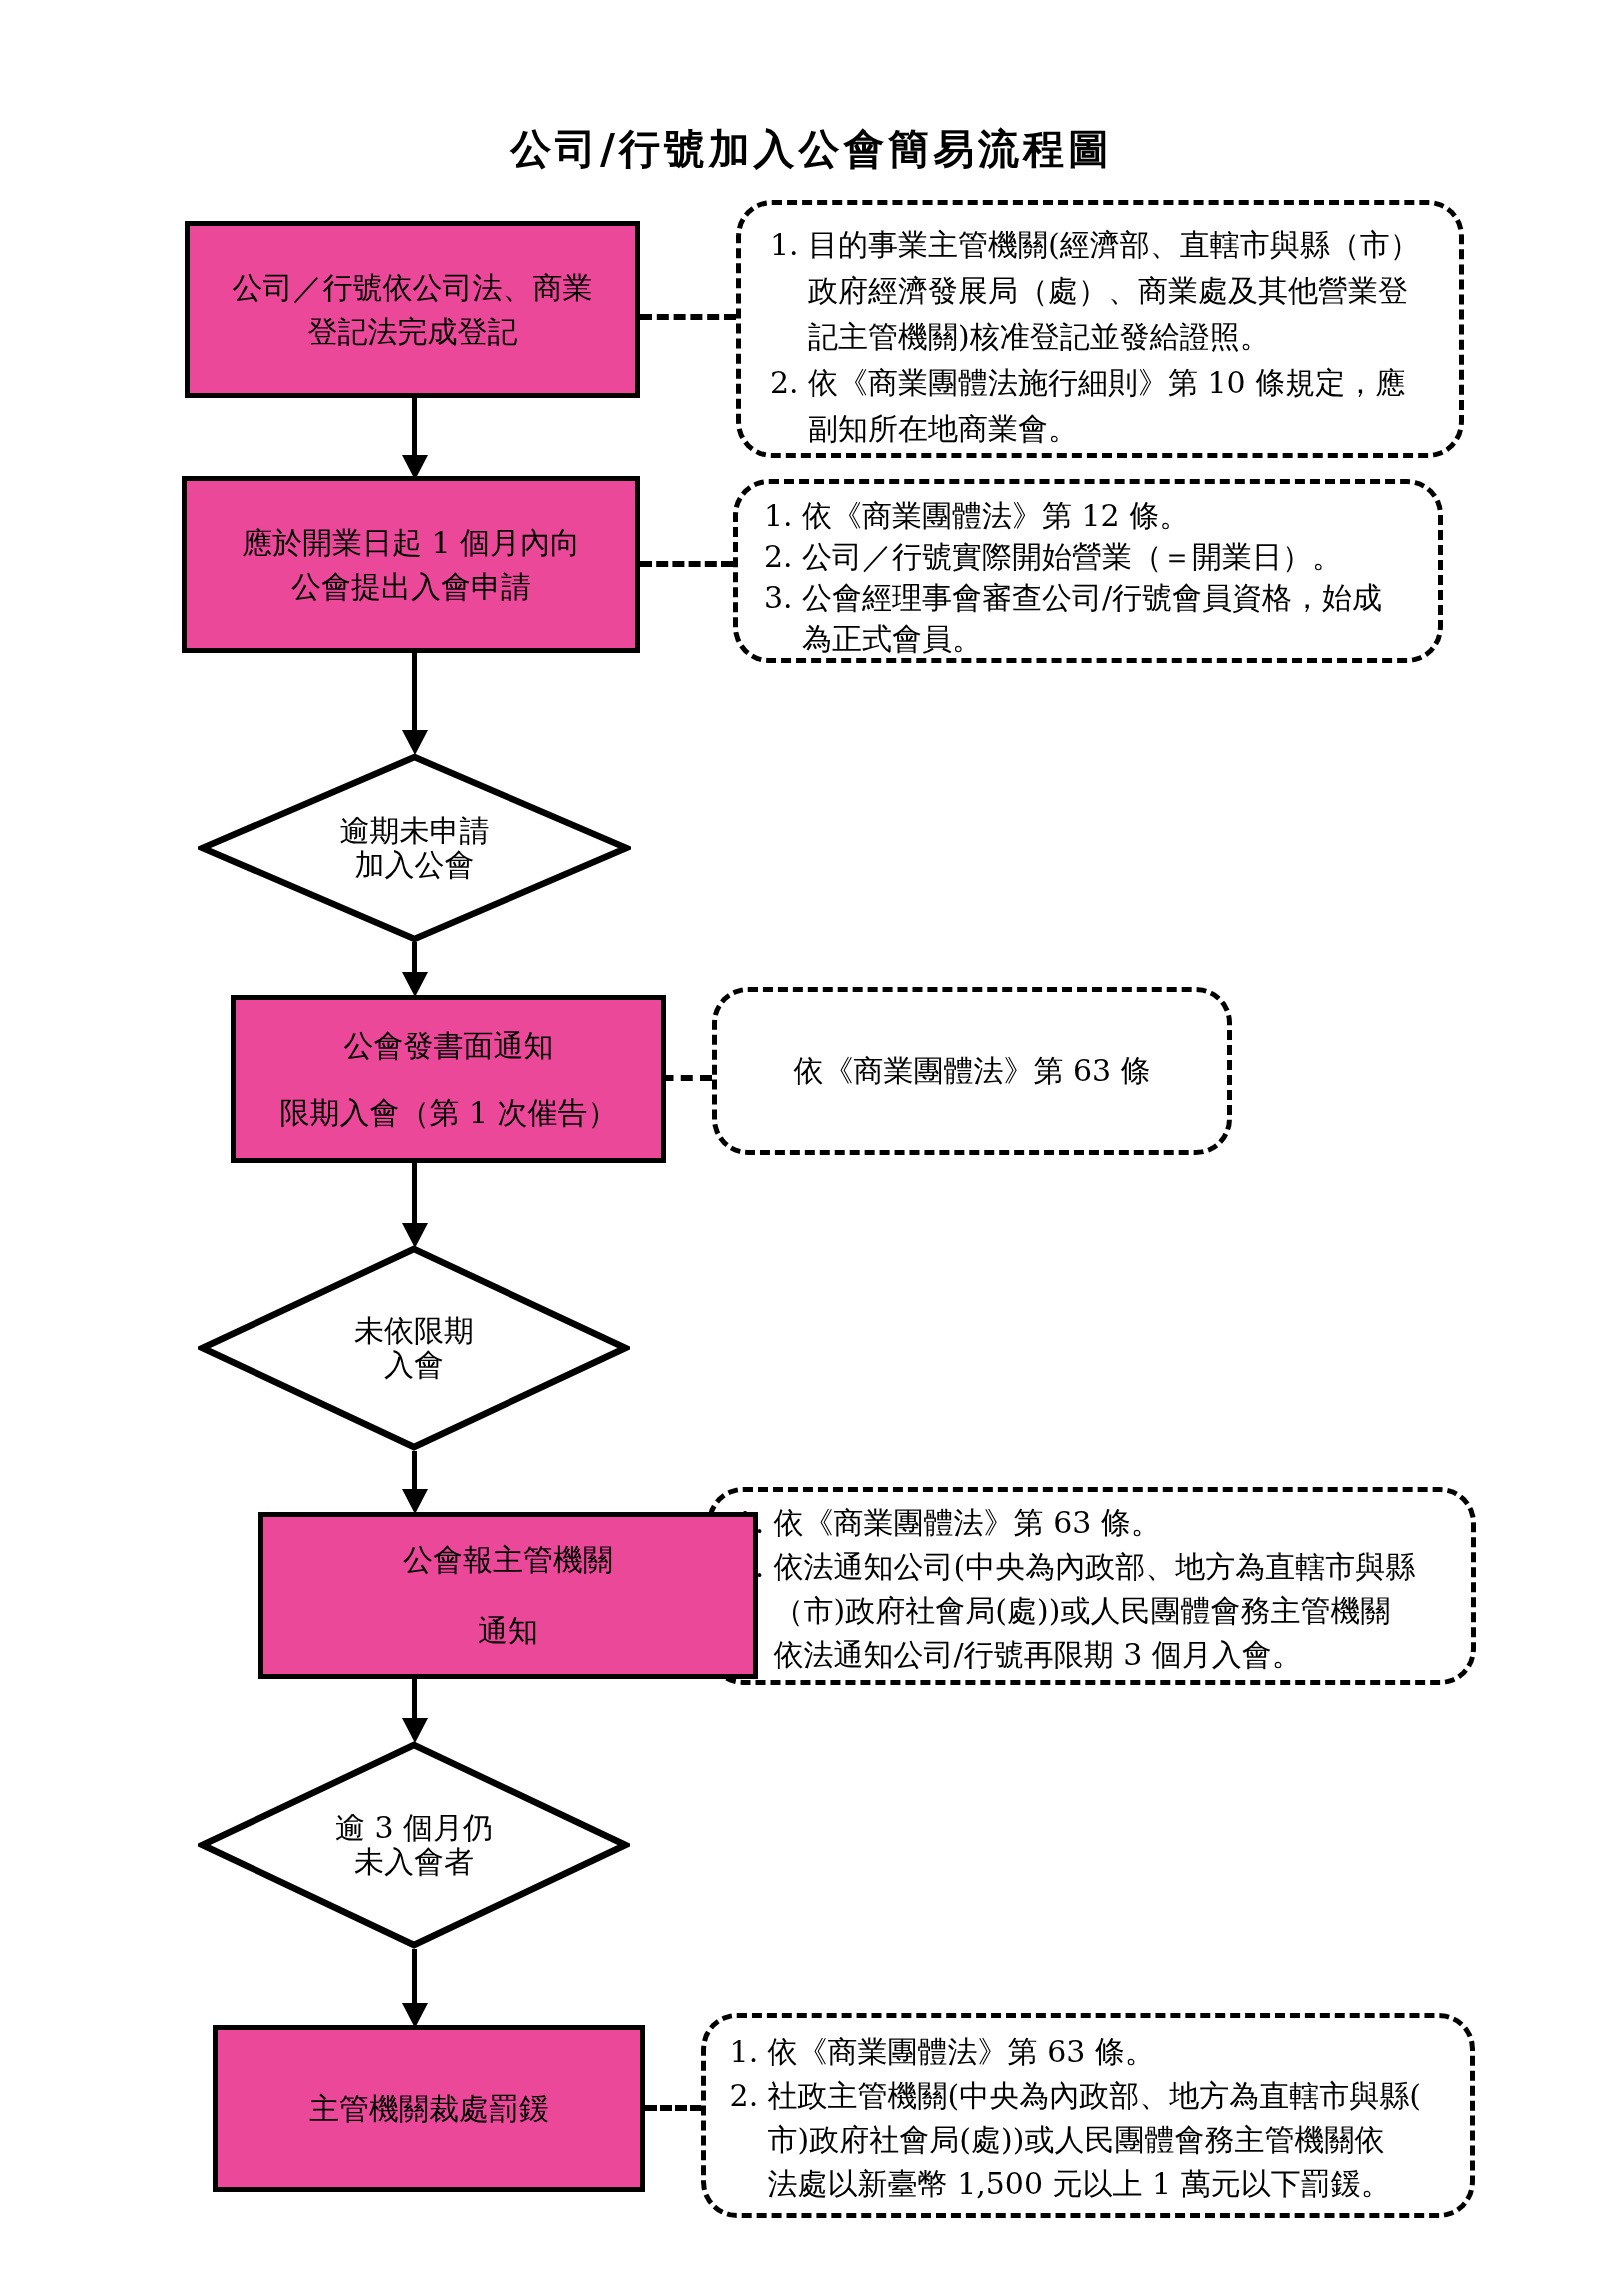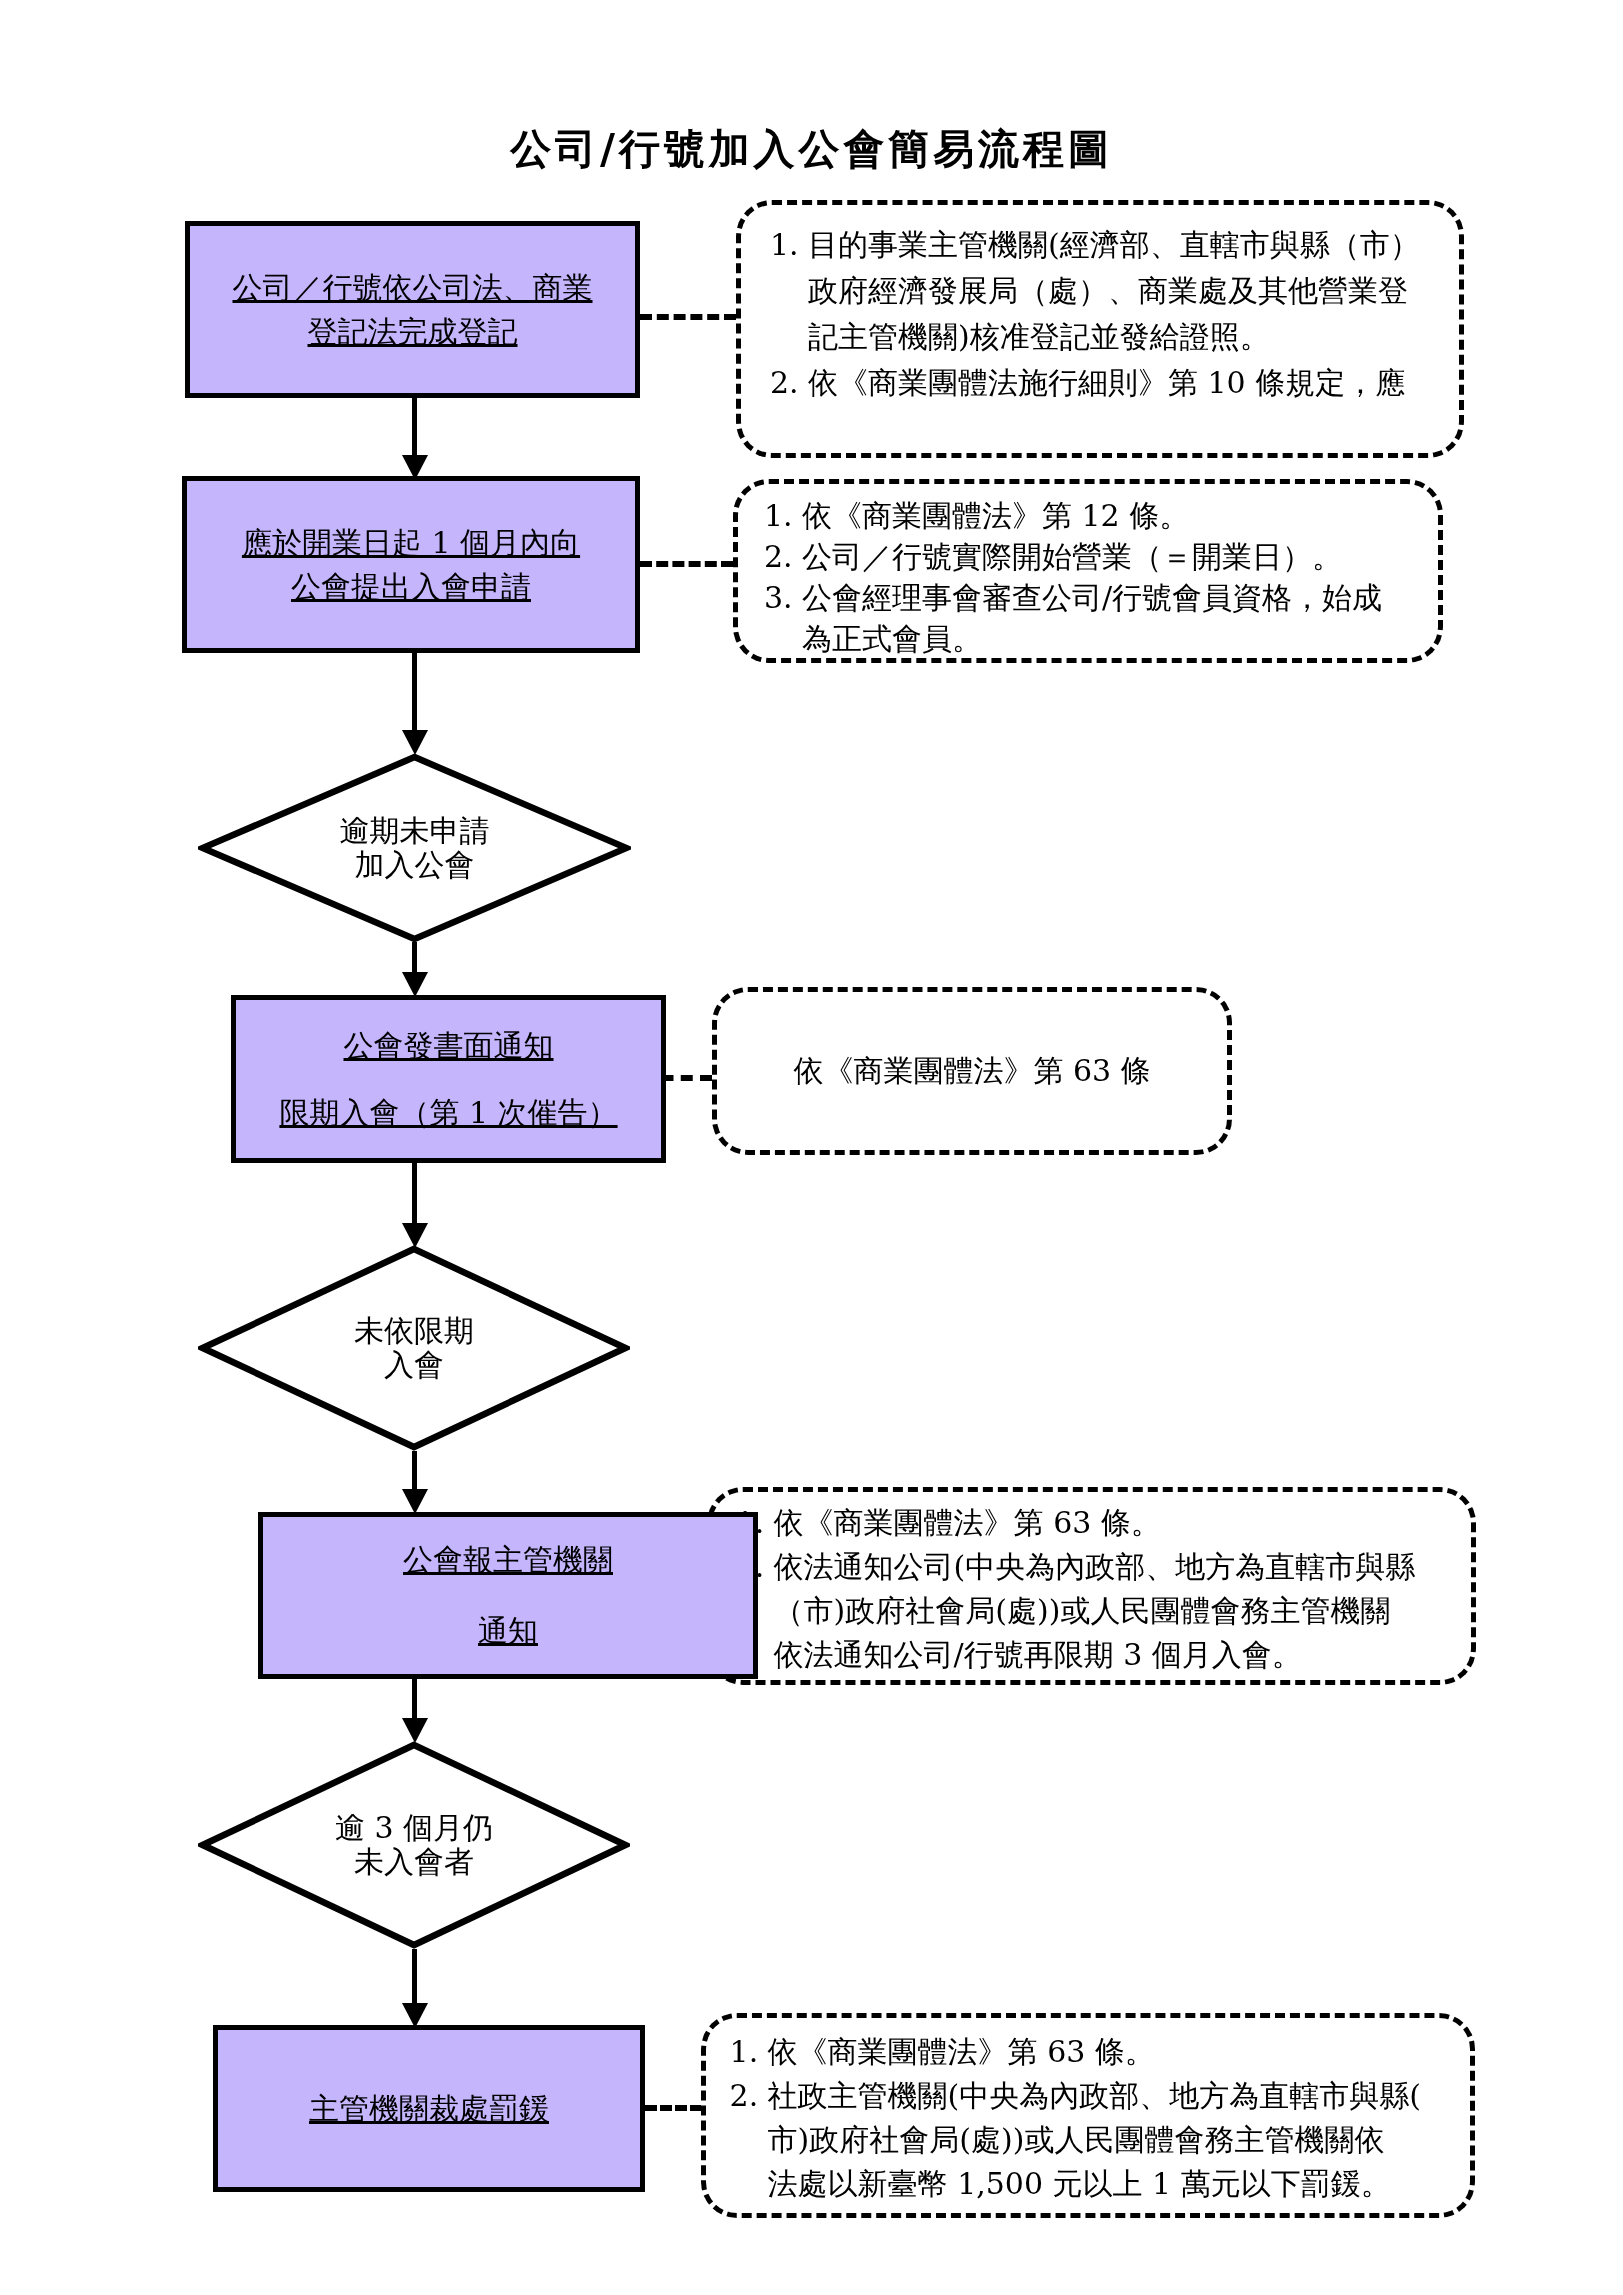--- a/index.html
+++ b/index.html
@@ -15,27 +15,26 @@
     text-align:center;
     font-size:41px; font-weight:600;
     letter-spacing:3.9px;
     white-space:nowrap;
   }
   
   .process {
     position:absolute;
     box-sizing:border-box;
     border:5.2px solid #000;
-    background:#c4b5fd;
+    background:#ec4899;
     display:flex; flex-direction:column;
     justify-content:center; align-items:center;
     text-align:center;
     font-size:30px; line-height:1.45;
     z-index:2;
-    text-decoration:underline;
   }
   .process.spread { line-height:1;margin-left:43px; }
   .process .pline { white-space:nowrap; }
   #rect1 { left:185px; top:221px;  width:455px; height:177px; }
   #rect2 { left:182px; top:476px;  width:458px; height:177px; }
   #rect3 { left:188px; top:995px; width:435px; height:168px; row-gap:37px; }
   #rect4 { left:215px; top:1512px; width:500px; height:167px; row-gap:41px; }
   #rect5 { left:213px; top:2025px; width:432px; height:167px; }
   
   .decision { position:absolute; z-index:2; }
@@ -202,20 +201,21 @@
 <div class="connector" id="conn5"></div>
 
 <div class="note" id="note1">
   <div class="note-item">
     <div class="nline first"><span class="num">1.</span><span>目的事業主管機關(經濟部、直轄市與縣（市）</span></div>
     <div class="nline cont">政府經濟發展局（處）、商業處及其他營業登</div>
     <div class="nline cont">記主管機關)核准登記並發給證照。</div>
   </div>
   <div class="note-item">
     <div class="nline first"><span class="num">2.</span><span>依《商業團體法施行細則》第 10 條規定，應</span></div>
+    <div class="nline cont">副知所在地商業會。</div>
   </div>
 </div>
 
 <div class="note" id="note2">
   <div class="note-item">
     <div class="nline first"><span class="num">1.</span><span>依《商業團體法》第 12 條。</span></div>
   </div>
   <div class="note-item">
     <div class="nline first"><span class="num">2.</span><span>公司／行號實際開始營業（＝開業日）。</span></div>
   </div>

